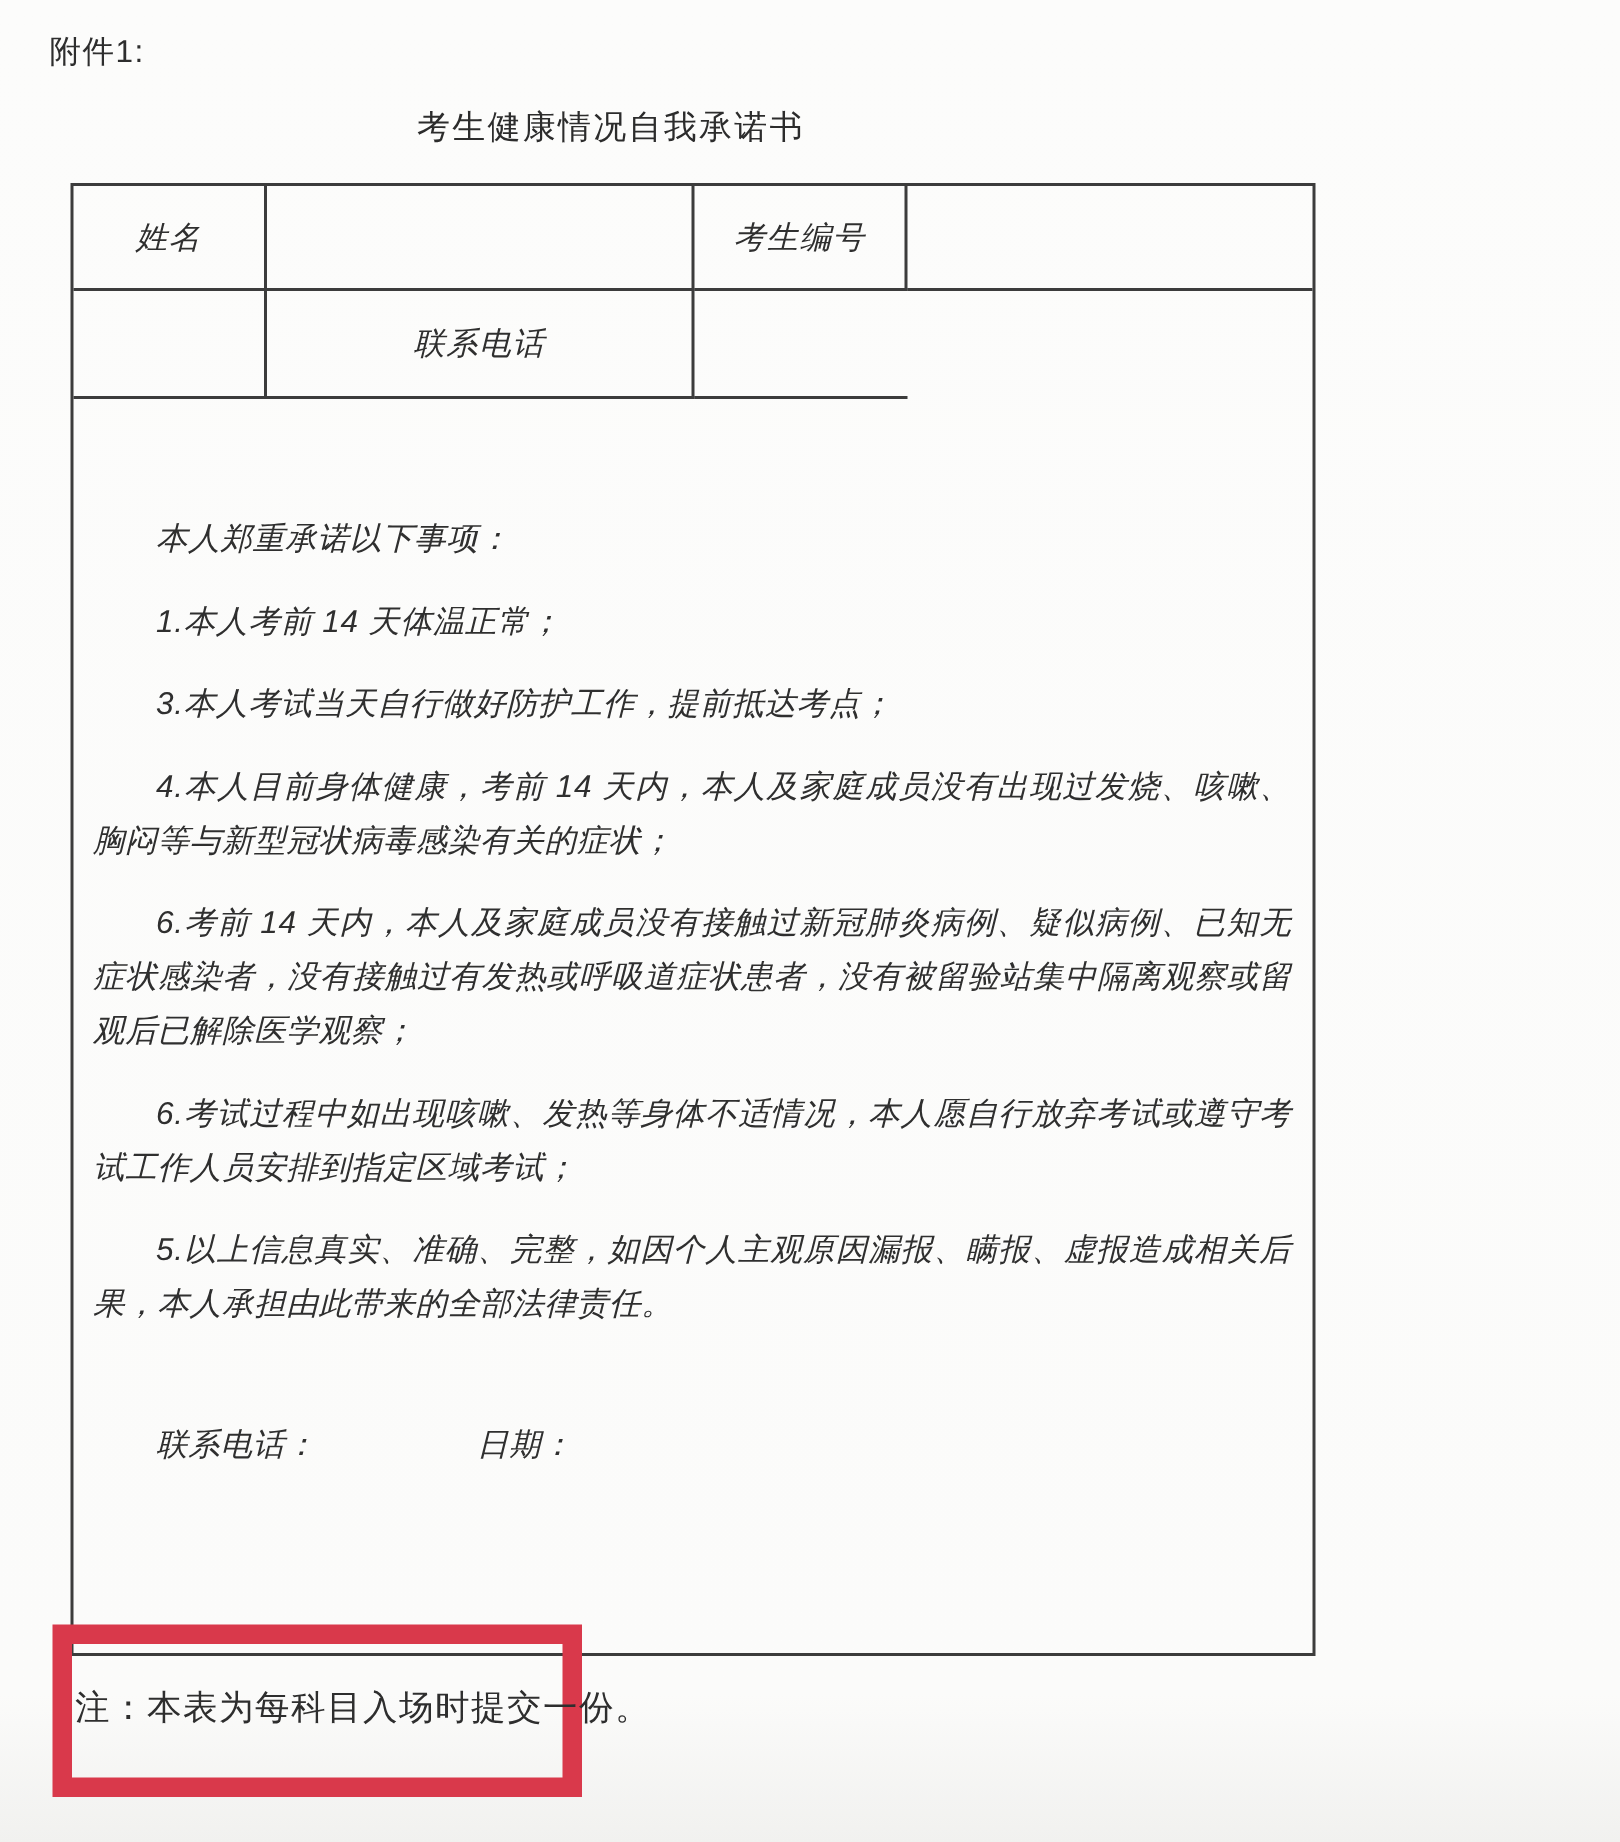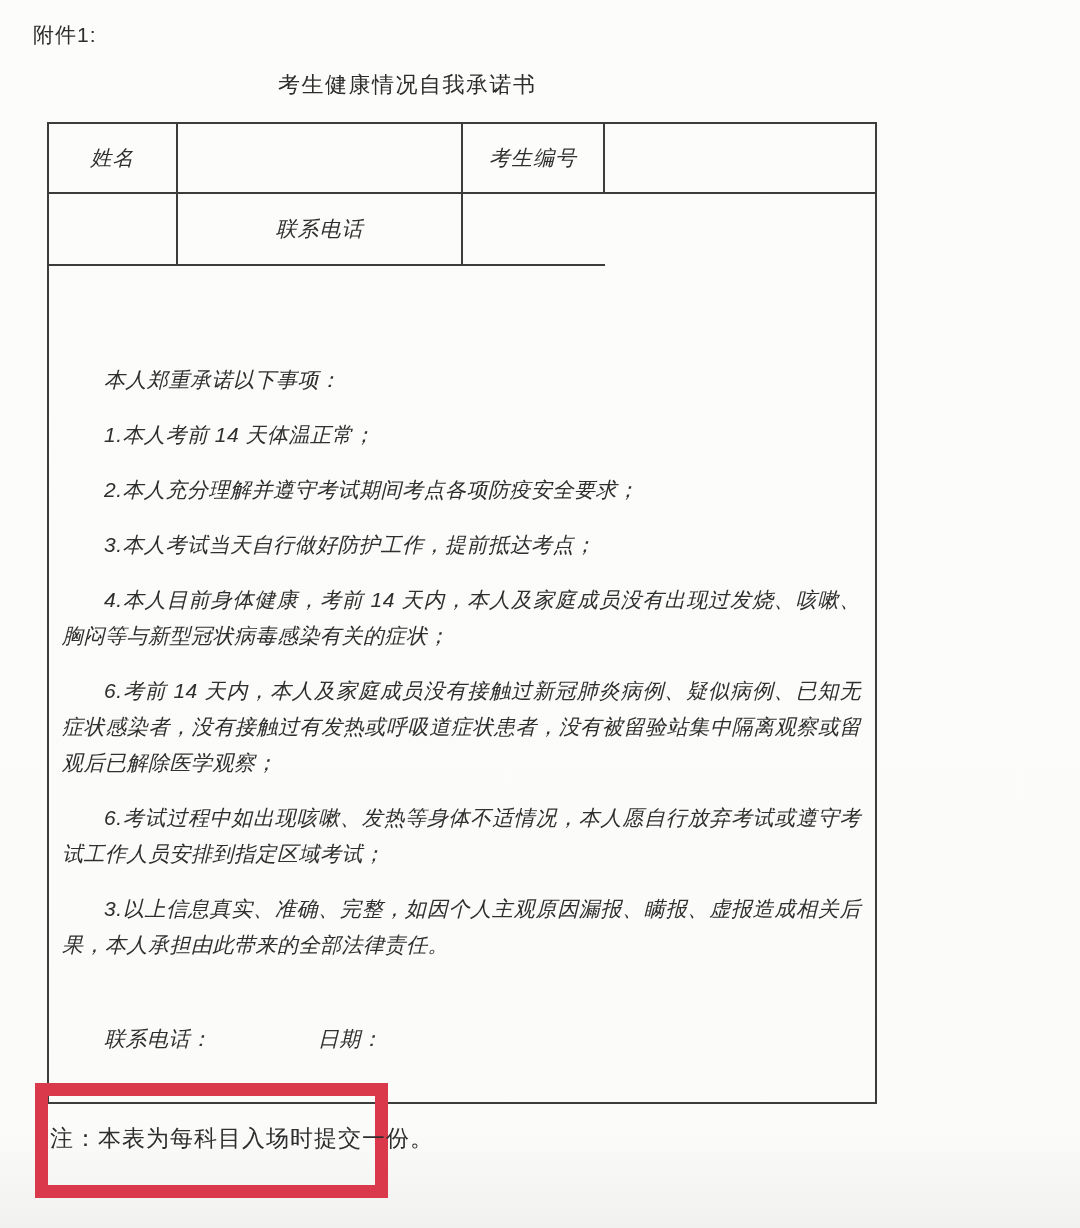--- a/index.html
+++ b/index.html
@@ -65,21 +65,21 @@
     font-size: 21px;
     letter-spacing: 1px;
     color: #2f2f2f;
   }
   .cell.last-col {
     border-right: none;
   }
   .body-cell {
     grid-column: 1 / 5;
     box-sizing: border-box;
-    padding: 96px 14px 0 13px;
+    padding: 76px 14px 0 13px;
     overflow: hidden;
   }
   .body-cell p {
     margin: 0 0 19px 0;
     font-size: 21px;
     line-height: 36px;
     letter-spacing: 0.5px;
     text-indent: 2em;
     color: #2f2f2f;
     text-align: justify;
@@ -131,26 +131,25 @@
     <div class="cell">考生编号</div>
     <div class="cell last-col"></div>
 
     <div class="cell"></div>
     <div class="cell">联系电话</div>
     <div class="cell last-col"></div>
 
     <div class="body-cell">
       <p>本人郑重承诺以下事项：</p>
       <p>1.本人考前 14 天体温正常；</p>
-      <p>2.本人充分理解并遵守考试期间考点各项防疫安全要求；</p>
       <p>3.本人考试当天自行做好防护工作，提前抵达考点；</p>
       <p>4.本人目前身体健康，考前 14 天内，本人及家庭成员没有出现过发烧、咳嗽、胸闷等与新型冠状病毒感染有关的症状；</p>
       <p>6.考前 14 天内，本人及家庭成员没有接触过新冠肺炎病例、疑似病例、已知无症状感染者，没有接触过有发热或呼吸道症状患者，没有被留验站集中隔离观察或留观后已解除医学观察；</p>
       <p>6.考试过程中如出现咳嗽、发热等身体不适情况，本人愿自行放弃考试或遵守考试工作人员安排到指定区域考试；</p>
-      <p>3.以上信息真实、准确、完整，如因个人主观原因漏报、瞒报、虚报造成相关后果，本人承担由此带来的全部法律责任。</p>
+      <p>5.以上信息真实、准确、完整，如因个人主观原因漏报、瞒报、虚报造成相关后果，本人承担由此带来的全部法律责任。</p>
 
       <p class="signature-row">
         <span>联系电话：</span>
         <span class="date-label">日期：</span>
       </p>
     </div>
   </div>
 
   <div class="highlight-box"></div>
 

